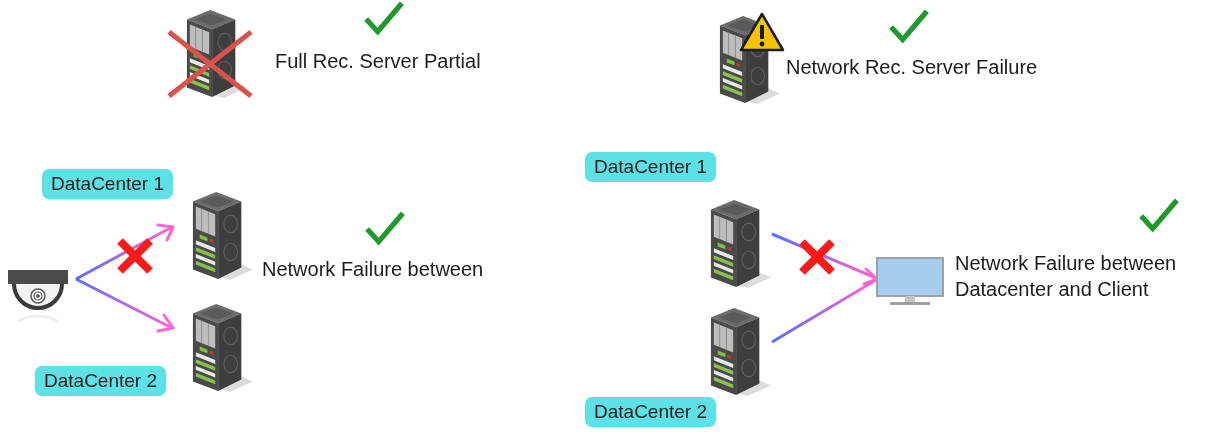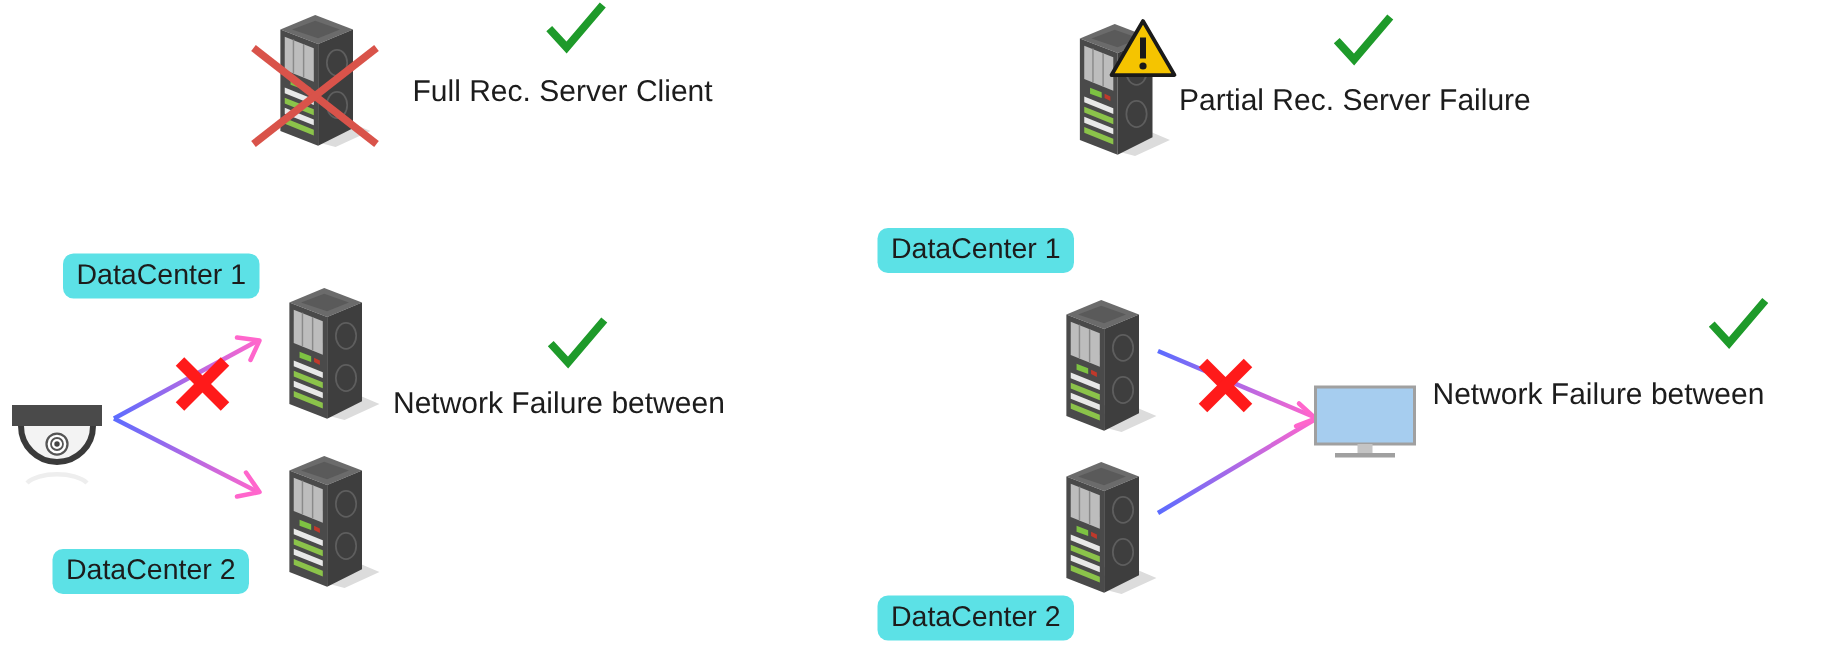--- a/index.html
+++ b/index.html
@@ -60,36 +60,36 @@
   <svg style="left:175px;top:8px" width="80" height="92">
       <use href="#server"></use>
     </svg>
   <svg style="left:165px;top:28px" width="90" height="72" viewBox="0 0 90 72">
     <line x1="4" y1="4" x2="86" y2="68" stroke="#d9534a" stroke-width="5"></line>
     <line x1="86" y1="4" x2="4" y2="68" stroke="#d9534a" stroke-width="5"></line>
   </svg>
   <svg style="left:363px;top:0px" width="42" height="36">
       <use href="#check"></use>
     </svg>
-  <div class="abs caption" style="left:275px;top:48px">Full Rec. Server Client</div>
+  <div class="abs caption" style="left:275px;top:48px">Full Rec. Server Partial</div>
 </div>
 
 <div>
   <svg style="left:708px;top:14px" width="80" height="92">
       <use href="#server"></use>
     </svg>
   <svg style="left:739px;top:12px" width="46" height="40" viewBox="0 0 46 40">
     <polygon points="23,2 44,38 2,38" fill="#f5c400" stroke="#1a1a1a" stroke-width="2.5" stroke-linejoin="round"></polygon>
     <rect x="21" y="13" width="4" height="14" fill="#1a1a1a"></rect>
     <circle cx="23" cy="32" r="2.4" fill="#1a1a1a"></circle>
   </svg>
   <svg style="left:888px;top:8px" width="42" height="36">
       <use href="#check"></use>
     </svg>
-  <div class="abs caption" style="left:786px;top:54px">Partial Rec. Server Failure</div>
+  <div class="abs caption" style="left:786px;top:54px">Network Rec. Server Failure</div>
 </div>
 
 <div>
   <div class="dc-label" style="left:42px;top:169px">DataCenter 1</div>
   <div class="dc-label" style="left:35px;top:366px">DataCenter 2</div>
 
   <svg style="left:6px;top:268px" width="64" height="62" viewBox="0 0 64 62">
     <rect x="2" y="2" width="60" height="14" fill="#4a4a4a"></rect>
     <path d="M8,16 A24,24 0 0 0 56,16" fill="#f3f3f3" stroke="#3a3a3a" stroke-width="4"></path>
     <circle cx="32" cy="28" r="7" fill="#ffffff" stroke="#555" stroke-width="1.5"></circle>
@@ -175,14 +175,15 @@
     <rect x="1" y="1" width="66" height="38" fill="#a6cdef" stroke="#a0a0a0" stroke-width="2"></rect>
     <rect x="29" y="39" width="10" height="6" fill="#c4c4c4"></rect>
     <rect x="14" y="45" width="40" height="3" fill="#a0a0a0"></rect>
   </svg>
 
   <svg style="left:1138px;top:197px" width="42" height="36">
       <use href="#check"></use>
     </svg>
   <div class="abs caption center" style="left:955px;top:250px;width:252px">
     <div>Network Failure between</div>
+    <div>Datacenter and Client</div>
   </div>
 </div>
 
 </body></html>

